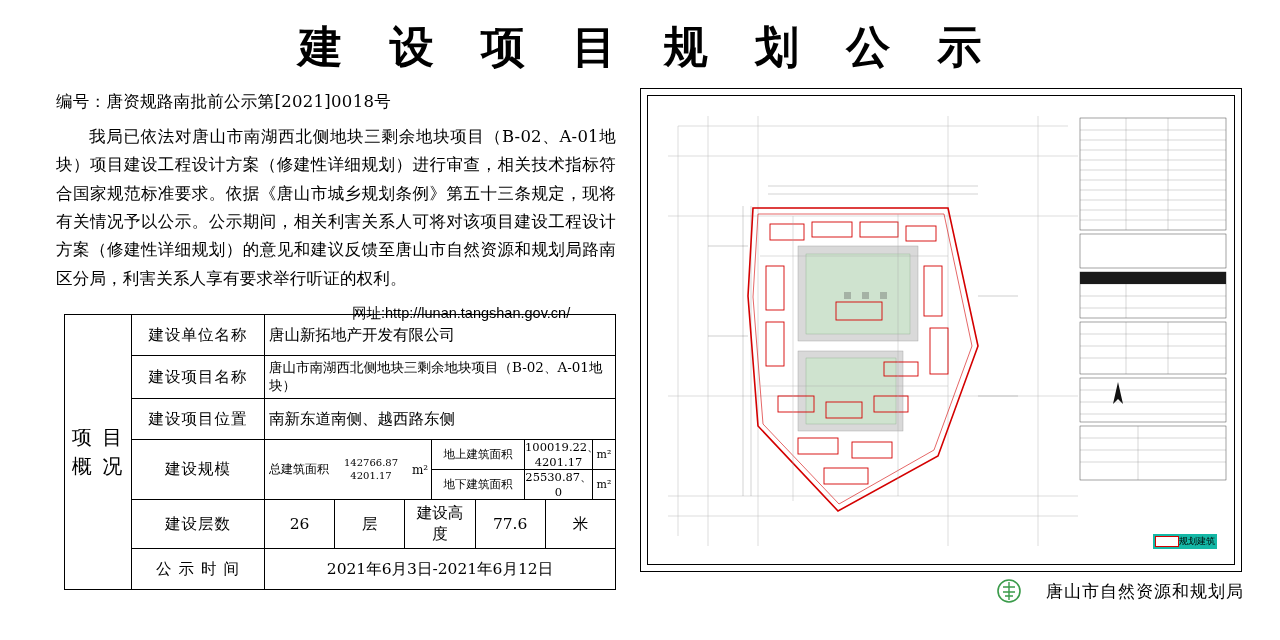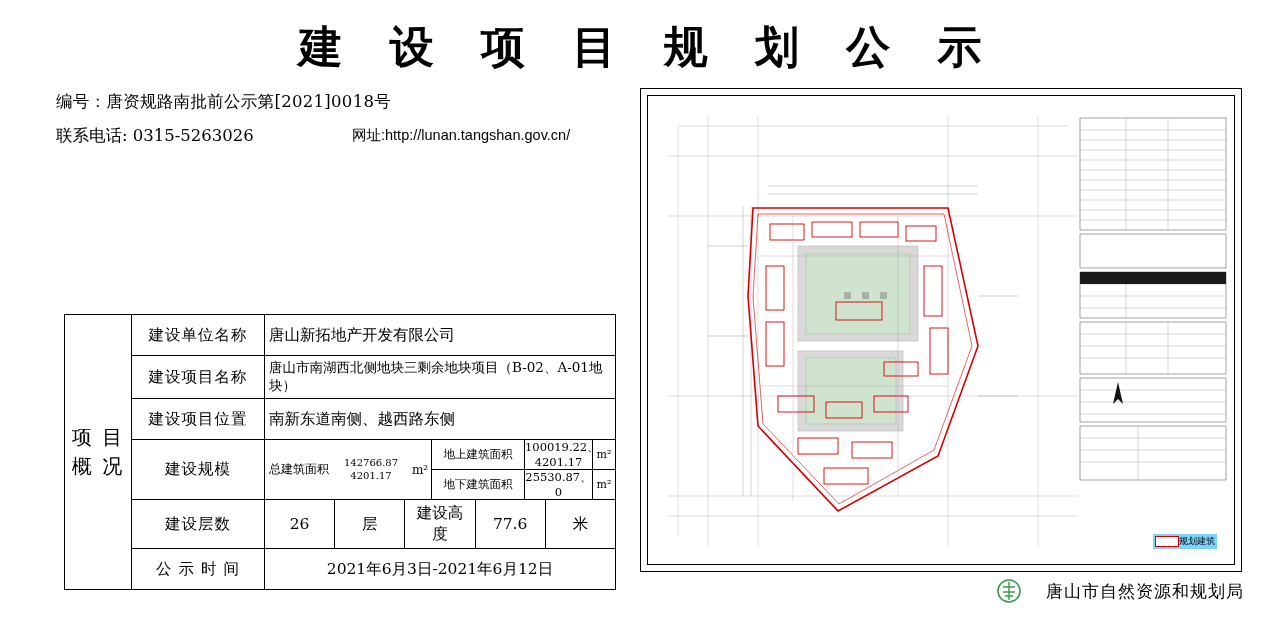--- a/index.html
+++ b/index.html
@@ -199,21 +199,21 @@
     bottom: 6px;
     border: 1px solid #000;
   }
   .legend {
     position: absolute;
     right: 24px;
     bottom: 22px;
     display: flex;
     align-items: center;
     font-size: 9px;
-    background: #7dd3fc;
+    background: #14b8a6;
     padding: 1px 2px;
   }
   .legend-swatch {
     width: 22px;
     height: 9px;
     border: 1px solid #d40000;
     background: #fff;
   }
 
   
@@ -235,22 +235,22 @@
     letter-spacing: 1px;
   }
 </style>
 </head>
 <body>
 
 <div class="title">建 设 项 目 规 划 公 示</div>
 
 <div class="left-col">
   <div class="doc-number">编号：唐资规路南批前公示第[2021]0018号</div>
+  <div class="body-text">我局已依法对唐山市南湖西北侧地块三剩余地块项目（B-02、A-01地块）项目建设工程设计方案（修建性详细规划）进行审查，相关技术指标符合国家规范标准要求。依据《唐山市城乡规划条例》第五十三条规定，现将有关情况予以公示。公示期间，相关利害关系人可将对该项目建设工程设计方案（修建性详细规划）的意见和建议反馈至唐山市自然资源和规划局路南区分局，利害关系人享有要求举行听证的权利。</div>
   <div class="contact-row">
-    <span class="contact-phone">联系电话: 0315-5263026</span>
     <span class="contact-web">网址:http://lunan.tangshan.gov.cn/</span>
   </div>
 </div>
 
 <table class="info-table">
   <tbody>
       <tr>
     <td class="cat-cell" rowspan="6">项 目 概 况</td>
     <td class="label-cell">建设单位名称</td>
     <td class="value-cell" colspan="5">唐山新拓地产开发有限公司</td>

